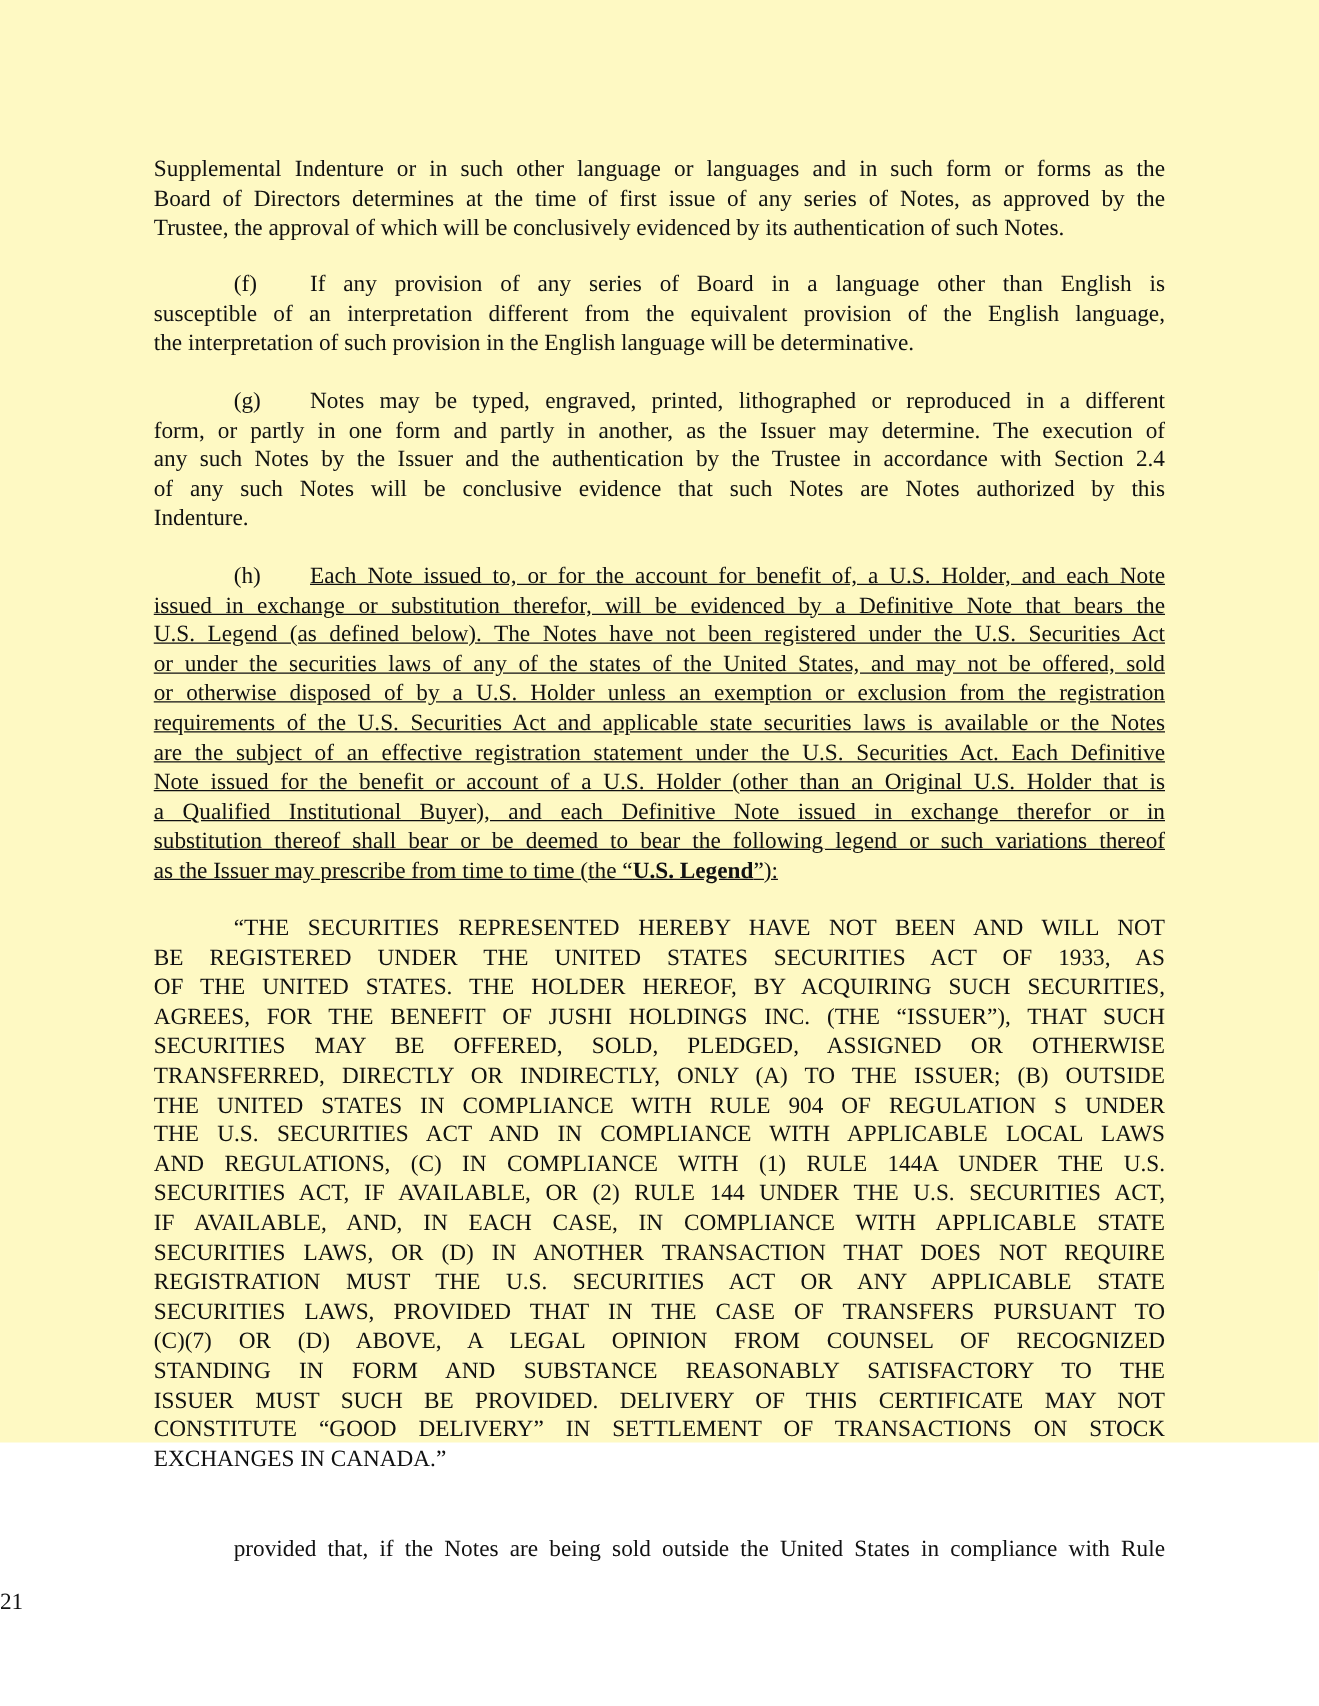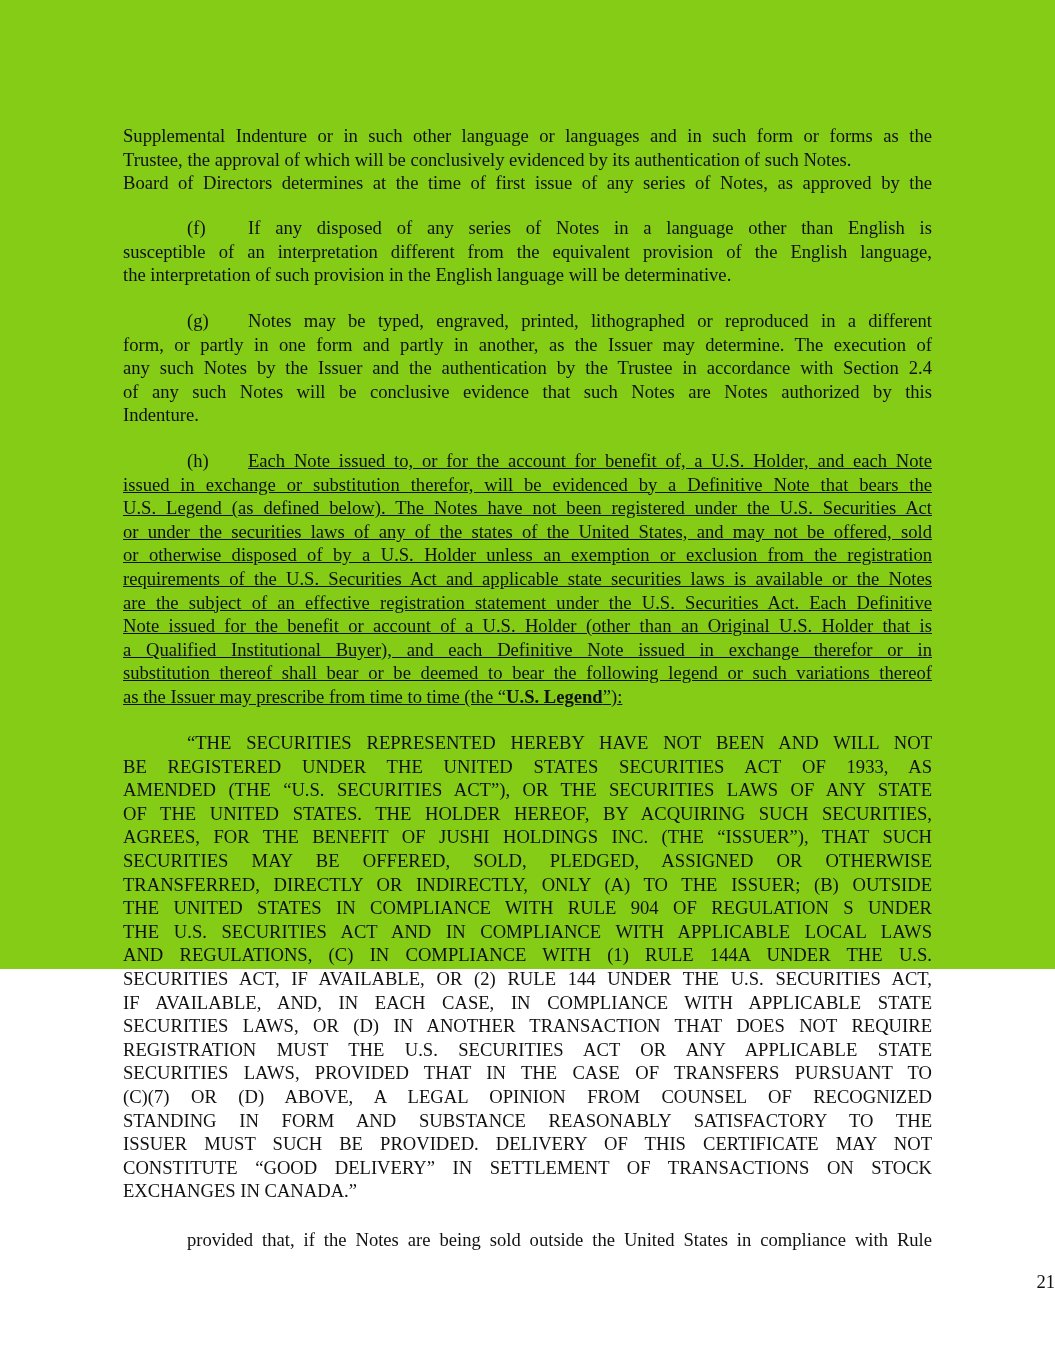--- a/index.html
+++ b/index.html
@@ -1,51 +1,51 @@
 <!DOCTYPE html>
 <html><head>
 <meta charset="utf-8">
 <style>
   html, body { margin: 0; padding: 0; background: #ffffff; }
   body { width: 1055px; height: 1365px; position: relative; overflow: hidden; }
   .page {
-    position: absolute; left: 0; top: 0; width: 1055px; height: 969px;
-    background: #84cc16; color: #111111;
+    position: absolute; left: 0; top: 0; width: 1055px; height: 1154px;
+    background: #fef9c3; color: #111111;
     font-family: "Liberation Serif", "DejaVu Serif", serif;
     font-size: 18.6px;
   }
   .para { position: absolute; left: 123px; width: 809px; }
   .line {
     display: block; height: 23.6px; line-height: 23.6px;
     white-space: nowrap; text-align: justify; text-align-last: justify;
     overflow: visible;
   }
   .line.last { text-align-last: left; }
   .line.indent { padding-left: 64px; }
   .marker { display: inline-block; width: 61px; text-align-last: left; }
   .line.hasmarker { text-align-last: justify; }
   .bold { font-weight: bold; }
   .page-number {
     position: absolute; left: 0; width: 1055px; top: 1270px;
-    text-align: right; line-height: 24px;
+    text-align: left; line-height: 24px;
   }
 </style>
 </head>
 <body>
 
 <div class="page">
 
   <div class="para" style="top:124px;">
     <span class="line">Supplemental Indenture or in such other language or languages and in such form or forms as the</span>
+    <span class="line">Board of Directors determines at the time of first issue of any series of Notes, as approved by the</span>
     <span class="line last">Trustee, the approval of which will be conclusively evidenced by its authentication of such Notes.</span>
-    <span class="line">Board of Directors determines at the time of first issue of any series of Notes, as approved by the</span>
   </div>
 
   <div class="para" style="top:216px;">
-    <span class="line indent hasmarker"><span class="marker">(f)</span><span>If any disposed of any series of Notes in a language other than English is</span></span>
+    <span class="line indent hasmarker"><span class="marker">(f)</span><span>If any provision of any series of Board in a language other than English is</span></span>
     <span class="line">susceptible of an interpretation different from the equivalent provision of the English language,</span>
     <span class="line last">the interpretation of such provision in the English language will be determinative.</span>
   </div>
 
   <div class="para" style="top:309px;">
     <span class="line indent hasmarker"><span class="marker">(g)</span><span>Notes may be typed, engraved, printed, lithographed or reproduced in a different</span></span>
     <span class="line">form, or partly in one form and partly in another, as the Issuer may determine. The execution of</span>
     <span class="line">any such Notes by the Issuer and the authentication by the Trustee in accordance with Section 2.4</span>
     <span class="line">of any such Notes will be conclusive evidence that such Notes are Notes authorized by this</span>
     <span class="line last">Indenture.</span>
@@ -61,21 +61,20 @@
     <span class="line">are the subject of an effective registration statement under the U.S. Securities Act. Each Definitive</span>
     <span class="line">Note issued for the benefit or account of a U.S. Holder (other than an Original U.S. Holder that is</span>
     <span class="line">a Qualified Institutional Buyer), and each Definitive Note issued in exchange therefor or in</span>
     <span class="line">substitution thereof shall bear or be deemed to bear the following legend or such variations thereof</span>
     <span class="line last"><span>as the Issuer may prescribe from time to time (the “</span><span class="bold">U.S. Legend</span><span>”):</span></span>
   </div>
 
   <div class="para" style="top:731px;">
     <span class="line indent">“THE SECURITIES REPRESENTED HEREBY HAVE NOT BEEN AND WILL NOT</span>
     <span class="line">BE REGISTERED UNDER THE UNITED STATES SECURITIES ACT OF 1933, AS</span>
-    <span class="line">AMENDED (THE “U.S. SECURITIES ACT”), OR THE SECURITIES LAWS OF ANY STATE</span>
     <span class="line">OF THE UNITED STATES. THE HOLDER HEREOF, BY ACQUIRING SUCH SECURITIES,</span>
     <span class="line">AGREES, FOR THE BENEFIT OF JUSHI HOLDINGS INC. (THE “ISSUER”), THAT SUCH</span>
     <span class="line">SECURITIES MAY BE OFFERED, SOLD, PLEDGED, ASSIGNED OR OTHERWISE</span>
     <span class="line">TRANSFERRED, DIRECTLY OR INDIRECTLY, ONLY (A) TO THE ISSUER; (B) OUTSIDE</span>
     <span class="line">THE UNITED STATES IN COMPLIANCE WITH RULE 904 OF REGULATION S UNDER</span>
     <span class="line">THE U.S. SECURITIES ACT AND IN COMPLIANCE WITH APPLICABLE LOCAL LAWS</span>
     <span class="line">AND REGULATIONS, (C) IN COMPLIANCE WITH (1) RULE 144A UNDER THE U.S.</span>
     <span class="line">SECURITIES ACT, IF AVAILABLE, OR (2) RULE 144 UNDER THE U.S. SECURITIES ACT,</span>
     <span class="line">IF AVAILABLE, AND, IN EACH CASE, IN COMPLIANCE WITH APPLICABLE STATE</span>
     <span class="line">SECURITIES LAWS, OR (D) IN ANOTHER TRANSACTION THAT DOES NOT REQUIRE</span>

